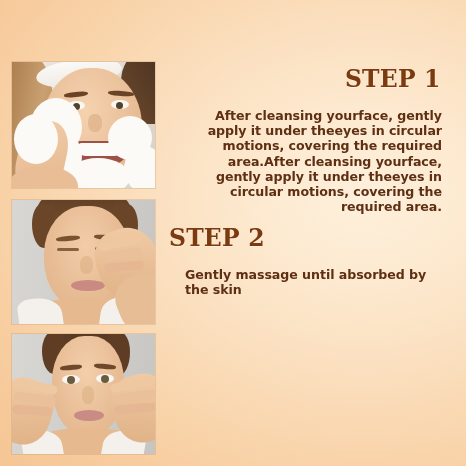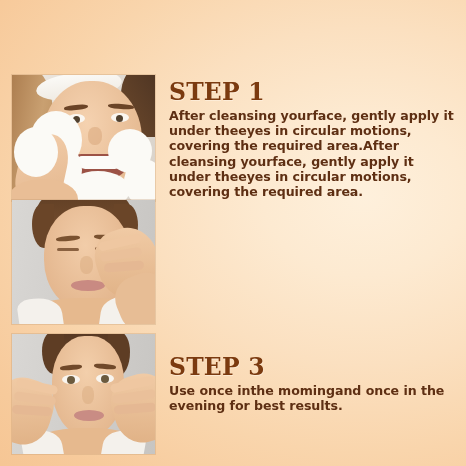--- a/index.html
+++ b/index.html
@@ -55,21 +55,21 @@
   }
 
   
   .step-row {
     position: absolute;
     left: 0;
     width: 466px;
     display: flex;
     align-items: flex-start;
   }
-  #row-1 { top: 75px;  height: 126px; }
+  #row-1 { top: 62px;  height: 126px; text-align: right; }
   #row-2 { top: 200px; height: 124px; }
   #row-3 { top: 334px; height: 120px; }
 
   
   .photo {
     position: relative;
     width: 143px;
     flex: 0 0 143px;
     margin-left: 12px;
     height: 100%;
@@ -119,21 +119,21 @@
     transform: scaleX(0.94);
     transform-origin: left center;
     text-shadow: 0.5px 0.5px 0 rgba(255,246,233,0.55);
   }
   .step-body {
     font-family: "DejaVu Sans", "Liberation Sans", sans-serif;
     font-weight: 700;
     font-size: 12.6px;
     line-height: 15.2px;
     color: #5E2F13;
-    margin: 0;
+    margin: 16px;
     letter-spacing: -0.05px;
   }
   #row-1 .step-heading { margin-top: 3px; }
   #row-2 .step-heading { margin-top: 24px; }
   #row-3 .step-heading { margin-top: 19px; }
 </style>
 </head>
 <body>
 
 <div id="poster">
@@ -215,20 +215,24 @@
         <div class="cloth" style="right:8px;bottom:-4px;width:46px;height:32px;border-radius:60% 30% 0 0;transform:rotate(8deg);"></div>
 
         <div class="skin-lite" style="right:-4px;top:28px;width:62px;height:70px;border-radius:40% 46% 40% 46%;transform:rotate(-18deg);background:linear-gradient(200deg,#F2CDA8,#DFB084);"></div>
         <div class="skin-lite" style="left:86px;top:38px;width:44px;height:9px;border-radius:6px;transform:rotate(-13deg);background:#EFC7A1;"></div>
         <div class="skin-lite" style="left:88px;top:50px;width:42px;height:9px;border-radius:6px;transform:rotate(-9deg);background:#EAC09A;"></div>
         <div class="skin-lite" style="left:92px;top:62px;width:40px;height:9px;border-radius:6px;transform:rotate(-5deg);background:#E5B893;"></div>
         <div class="skin-lite" style="right:-16px;bottom:-6px;width:54px;height:56px;border-radius:40%;transform:rotate(-22deg);background:#E7BD95;"></div>
       </div>
     </div>
 
+    <div class="step-text">
+      <p class="step-heading">STEP 2</p>
+      <p class="step-body">Gently massage until absorbed by the skin</p>
+    </div>
   </div>
 
   <div class="step-row" id="row-3">
 
     <div class="photo">
       <div class="photo-scene">
         <div class="bg-warmgrey"></div>
 
         <div class="hair" style="left:34px;top:-18px;width:78px;height:52px;border-radius:50% 50% 40% 40%;background:linear-gradient(180deg,#4E3220,#6B4729);"></div>
         <div class="hair" style="left:30px;top:-2px;width:22px;height:42px;border-radius:50% 0 0 60%;background:#5E3D24;"></div>
@@ -258,19 +262,15 @@
         <div class="skin-lite" style="left:2px;top:60px;width:42px;height:9px;border-radius:6px;transform:rotate(8deg);background:#EAC09A;"></div>
         <div class="skin-lite" style="left:0px;top:72px;width:40px;height:9px;border-radius:6px;transform:rotate(4deg);background:#E5B893;"></div>
 
         <div class="skin-lite" style="right:-18px;top:40px;width:60px;height:68px;border-radius:40% 44% 40% 44%;transform:rotate(-16deg);background:linear-gradient(200deg,#F2CDA8,#DFB084);"></div>
         <div class="skin-lite" style="left:98px;top:46px;width:44px;height:9px;border-radius:6px;transform:rotate(-12deg);background:#EFC7A1;"></div>
         <div class="skin-lite" style="left:100px;top:58px;width:44px;height:9px;border-radius:6px;transform:rotate(-8deg);background:#EAC09A;"></div>
         <div class="skin-lite" style="left:102px;top:70px;width:42px;height:9px;border-radius:6px;transform:rotate(-4deg);background:#E5B893;"></div>
       </div>
     </div>
 
-    <div class="step-text">
-      <p class="step-heading">STEP 3</p>
-      <p class="step-body">Use once inthe momingand once in the evening for best results.</p>
-    </div>
   </div>
 
 </div>
 
 </body></html>

